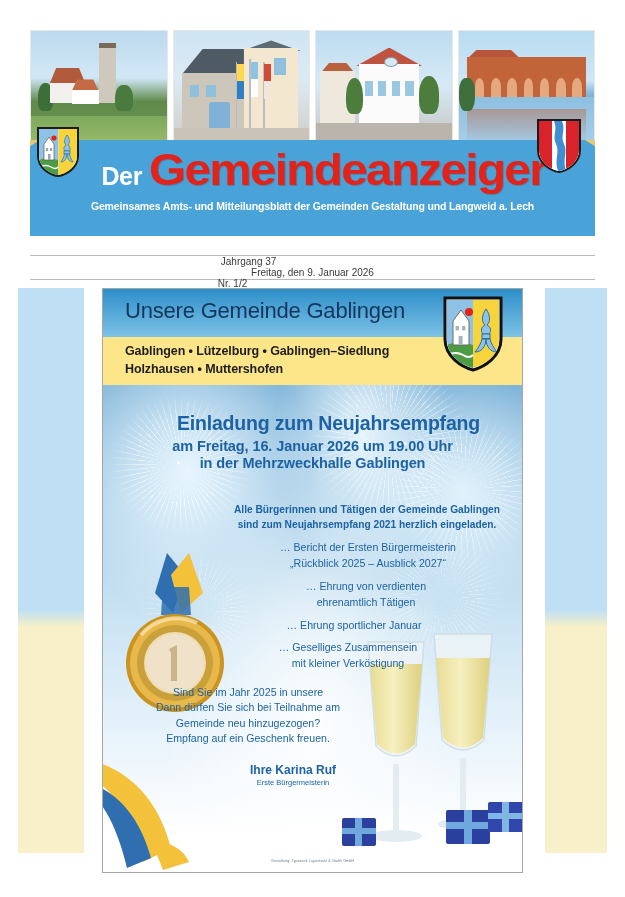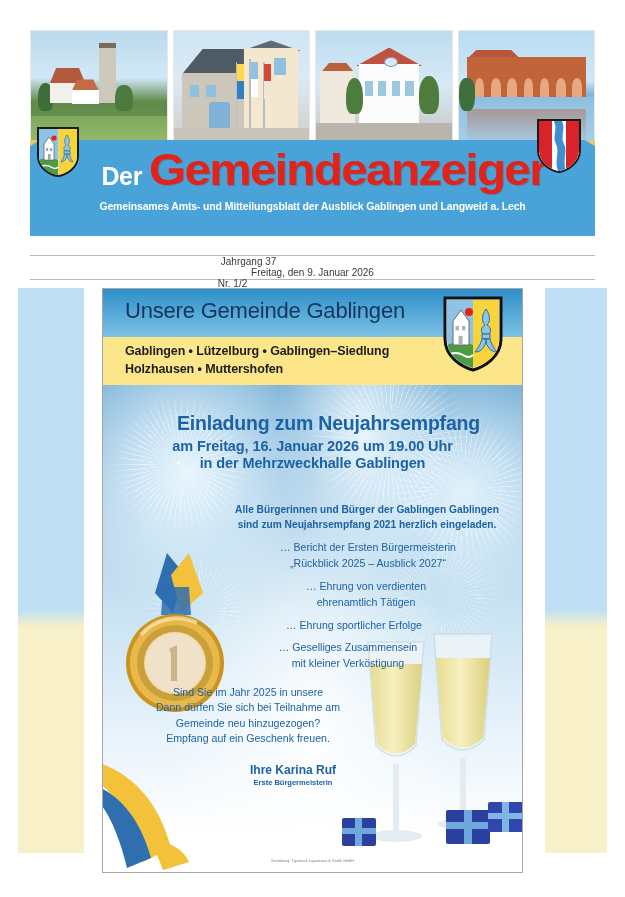--- a/index.html
+++ b/index.html
@@ -250,21 +250,21 @@
   .bl4{text-align:center;padding-right:34px;}
 
   .closing{
     position:absolute;z-index:5;left:24px;top:300px;width:242px;
     color:#1d62a4;font-size:10.6px;line-height:1.46;text-align:center;
   }
   .sign{
     position:absolute;z-index:5;left:110px;top:378px;width:160px;text-align:center;
   }
   .sign .nm{font-size:12px;font-weight:bold;color:#1d62a4;}
-  .sign .rl{font-size:7.5px;font-weight:bold;color:#1d62a4;margin-top:1px;}
+  .sign .rl{font-size:7.5px;font-weight:normal;color:#1d62a4;margin-top:1px;}
 
   .credit{
     position:absolute;z-index:6;left:0;right:0;bottom:9px;text-align:center;
     font-size:3.6px;color:#6b7b88;letter-spacing:.1px;
   }
 
   
   .medal{position:absolute;z-index:4;left:8px;top:168px;width:128px;height:230px;}
   
   .glasses{position:absolute;z-index:3;right:-4px;bottom:8px;width:184px;height:240px;}
@@ -334,21 +334,21 @@
         <div class="bush"></div>
     </div>
   </div>
 
   <div class="banner">
     <div class="banner-curve"></div>
     <div class="title-row">
       <span class="t-der">Der</span>
       <span class="t-main">Gemeindeanzeiger</span>
     </div>
-    <div class="subtitle">Gemeinsames Amts- und Mitteilungsblatt der Ausblick Gablingen und Langweid a. Lech</div>
+    <div class="subtitle">Gemeinsames Amts- und Mitteilungsblatt der Gemeinden Gestaltung und Langweid a. Lech</div>
   </div>
 
   <svg class="crest left" viewBox="0 0 44 52">
     <path d="M2 2 H42 V30 C42 42 30 49 22 50 C14 49 2 42 2 30 Z" fill="#ffffff" stroke="#1b1b1b" stroke-width="2"></path>
     <clipPath id="cL">
         <path d="M3 3 H41 V30 C41 41 30 48 22 49 C14 48 3 41 3 30 Z"></path>
       </clipPath>
     <g clip-path="url(#cL)">
       <rect x="3" y="3" width="19.5" height="46" fill="#8fc3e6"></rect>
       <rect x="22.5" y="3" width="18.5" height="46" fill="#f7d33c"></rect>
@@ -427,35 +427,35 @@
     <div class="fw fw4"></div>
     <div class="fw fw5"></div>
 
     <div class="hero-head">
       <div class="hh1">Einladung zum Neujahrsempfang</div>
       <div class="hh2">am Freitag, 16. Januar 2026 um 19.00 Uhr</div>
       <div class="hh3">in der Mehrzweckhalle Gablingen</div>
     </div>
 
     <div class="intro">
-      <div>Alle Bürgerinnen und Bürger der Gablingen Gablingen</div>
+      <div>Alle Bürgerinnen und Tätigen der Gemeinde Gablingen</div>
       <div>sind zum Neujahrsempfang 2021 herzlich eingeladen.</div>
     </div>
 
     <div class="bullets">
       <div class="b bl1">
         <div>… Bericht der Ersten Bürgermeisterin</div>
         <div>„Rückblick 2025 – Ausblick 2027“</div>
       </div>
       <div class="b bl2">
         <div>… Ehrung von verdienten</div>
         <div>ehrenamtlich Tätigen</div>
       </div>
       <div class="b bl3">
-        <div>… Ehrung sportlicher Erfolge</div>
+        <div>… Ehrung sportlicher Januar</div>
       </div>
       <div class="b bl4">
         <div>… Geselliges Zusammensein</div>
         <div>mit kleiner Verköstigung</div>
       </div>
     </div>
 
     <div class="closing">
       <div>Sind Sie im Jahr 2025 in unsere</div>
       <div>Dann dürfen Sie sich bei Teilnahme am</div>

